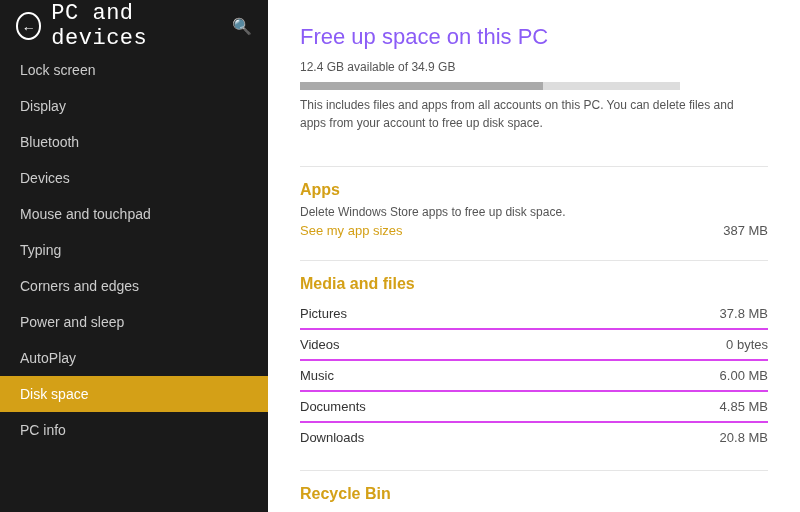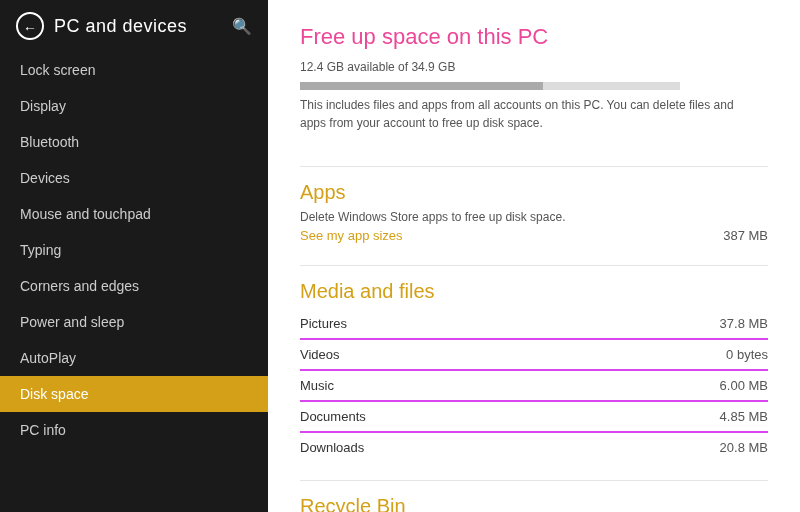--- a/index.html
+++ b/index.html
@@ -40,24 +40,25 @@
       background: transparent;
       color: #fff;
       cursor: pointer;
       display: flex;
       align-items: center;
       justify-content: center;
       font-size: 14px;
     }
 
     .sidebar-title {
-      font-size: 18px;
+      font-size: 22px;
       font-weight: 300;
       color: #fff;
       letter-spacing: 0.5px;
+      font-family: Liberation Mono, monospace;
     }
 
     .search-icon-btn {
       margin-left: auto;
       color: #fff;
       cursor: pointer;
       font-size: 16px;
       background: none;
       border: none;
     }
@@ -89,21 +90,21 @@
       flex: 1;
       background: #fff;
       padding: 24px 32px;
       overflow-y: auto;
       height: 512px;
     }
 
     .page-heading {
       font-size: 22px;
       font-weight: 300;
-      color: #ec4899;
+      color: #8b5cf6;
       margin-bottom: 10px;
     }
 
     .disk-bar-container {
       width: 100%;
       max-width: 380px;
       margin-bottom: 6px;
     }
 
     .disk-bar-track {
@@ -127,22 +128,22 @@
 
     .disk-description {
       font-size: 12px;
       color: #555;
       line-height: 1.5;
       margin-bottom: 34px;
       max-width: 440px;
     }
 
     .section-heading {
-      font-size: 20px;
-      font-weight: 400;
+      font-size: 16px;
+      font-weight: 700;
       color: #d4a017;
       margin-bottom: 6px;
     }
 
     .section-description {
       font-size: 12px;
       color: #555;
       margin-bottom: 0;
     }
 

